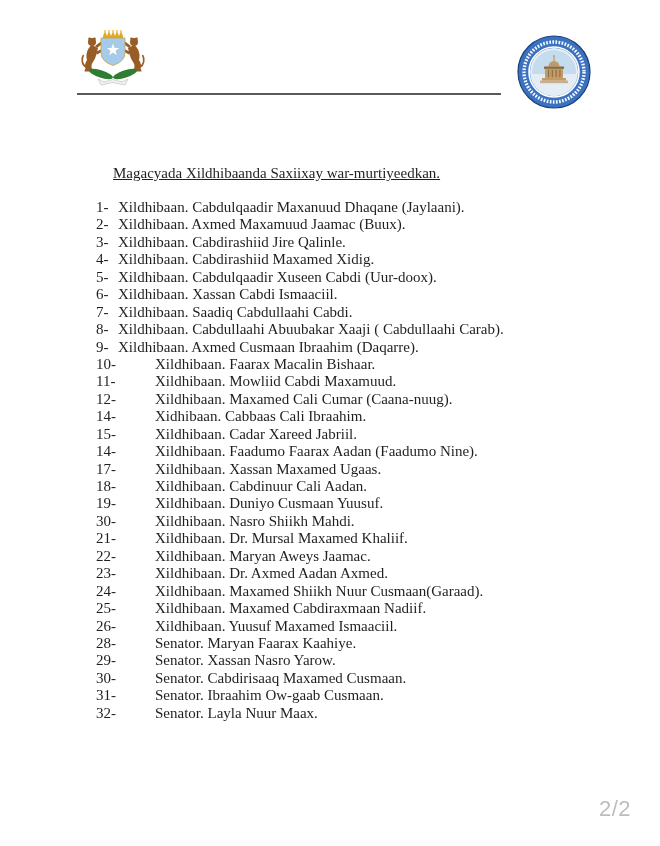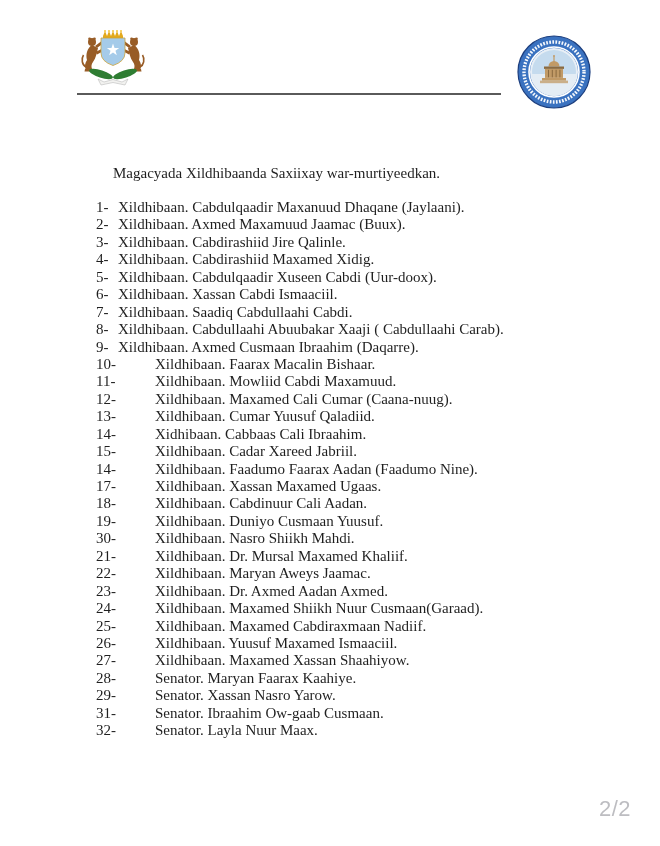--- a/index.html
+++ b/index.html
@@ -1,21 +1,21 @@
 <!DOCTYPE html>
 <html style="--text: #1f1f1f; --rule-gray: #5a5a5a; --footer-gray: #bdbdc1; --crown-gold: #e3a91c; --shield-blue: #a5cbe9; --leopard-brown: #985c26; --leaf-green: #2e7d32; --seal-blue: #3a72c0; --seal-border: #1c3e7e; --seal-inner: #c5dbee; --building-tan: #c19a66; --building-dark: #8a6a40;"><head>
 <meta charset="utf-8">
 <style>
   html,body{margin:0;padding:0;width:660px;height:846px;overflow:hidden;background:#ffffff;}
   .page{position:relative;width:660px;height:846px;background:#ffffff;
         font-family:"Liberation Serif","DejaVu Serif",serif;color:var(--text,#1f1f1f);}
   .coat{position:absolute;left:74px;top:29px;width:78px;height:58px;}
   .seal{position:absolute;left:517px;top:35px;width:74px;height:74px;}
   .rule{position:absolute;left:77px;top:93px;width:424px;height:2px;background:var(--rule-gray,#5a5a5a);}
-  .title{position:absolute;left:113px;top:165px;font-size:15px;line-height:17px;white-space:nowrap;}
+  .title{position:absolute;left:113px;top:165px;font-size:15px;line-height:17px;white-space:nowrap;text-decoration:underline;}
   .doc-list{position:absolute;left:96px;top:199px;}
   .row{white-space:nowrap;height:17.45px;line-height:17.45px;font-size:15px;}
   .row .num{display:inline-block;width:22px;}
   .row.wide .num{width:59px;}
   .footer{position:absolute;left:599px;top:796px;font-size:22px;letter-spacing:.5px;
           font-family:"Liberation Sans","DejaVu Sans",sans-serif;color:var(--footer-gray,#bdbdc1);}
   
   .crown{fill:var(--crown-gold,#e3a91c);}
   .crown-dot{fill:#f5c63e;}
   .shield{fill:var(--shield-blue,#a5cbe9);stroke:#c9a23c;stroke-width:.8;}
@@ -129,23 +129,20 @@
   </div>
 
   <div class="row wide">
     <span class="num">11-</span><span class="name">Xildhibaan. Mowliid Cabdi Maxamuud.</span>
   </div>
 
   <div class="row wide">
     <span class="num">12-</span><span class="name">Xildhibaan. Maxamed Cali Cumar (Caana-nuug).</span>
   </div>
 
-  <div class="row wide">
-    <span class="num">13-</span><span class="name">Xildhibaan. Cumar Yuusuf Qaladiid.</span>
-  </div>
 
   <div class="row wide">
     <span class="num">14-</span><span class="name">Xidhibaan. Cabbaas Cali Ibraahim.</span>
   </div>
 
   <div class="row wide">
     <span class="num">15-</span><span class="name">Xildhibaan. Cadar Xareed Jabriil.</span>
   </div>
 
   <div class="row wide">
@@ -185,32 +182,32 @@
   </div>
 
   <div class="row wide">
     <span class="num">25-</span><span class="name">Xildhibaan. Maxamed Cabdiraxmaan Nadiif.</span>
   </div>
 
   <div class="row wide">
     <span class="num">26-</span><span class="name">Xildhibaan. Yuusuf Maxamed Ismaaciil.</span>
   </div>
 
-  <div class="row wide">
-    <span class="num">27-</span><span class="name">Xildhibaan. Maxamed Xassan Shaahiyow.</span>
-  </div>
 
   <div class="row wide">
     <span class="num">28-</span><span class="name">Senator. Maryan Faarax Kaahiye.</span>
   </div>
 
   <div class="row wide">
     <span class="num">29-</span><span class="name">Senator. Xassan Nasro Yarow.</span>
   </div>
 
+  <div class="row wide">
+    <span class="num">30-</span><span class="name">Senator. Cabdirisaaq Maxamed Cusmaan.</span>
+  </div>
 
   <div class="row wide">
     <span class="num">31-</span><span class="name">Senator. Ibraahim Ow-gaab Cusmaan.</span>
   </div>
 
   <div class="row wide">
     <span class="num">32-</span><span class="name">Senator. Layla Nuur Maax.</span>
   </div>
 </div>
 

